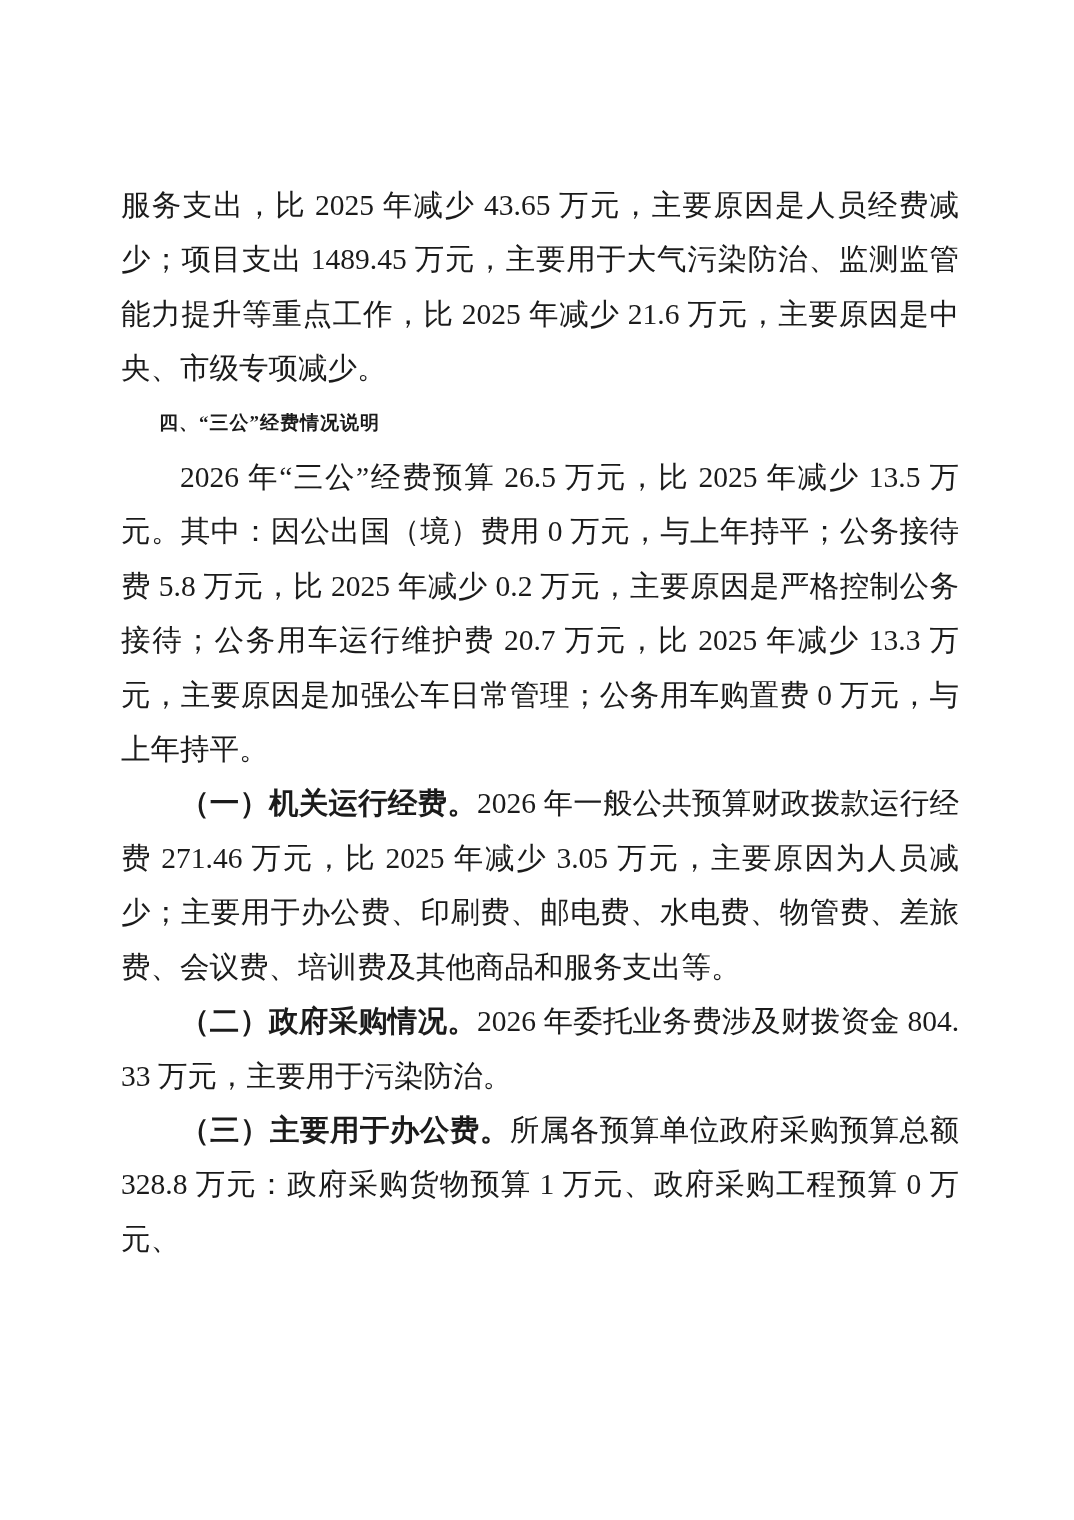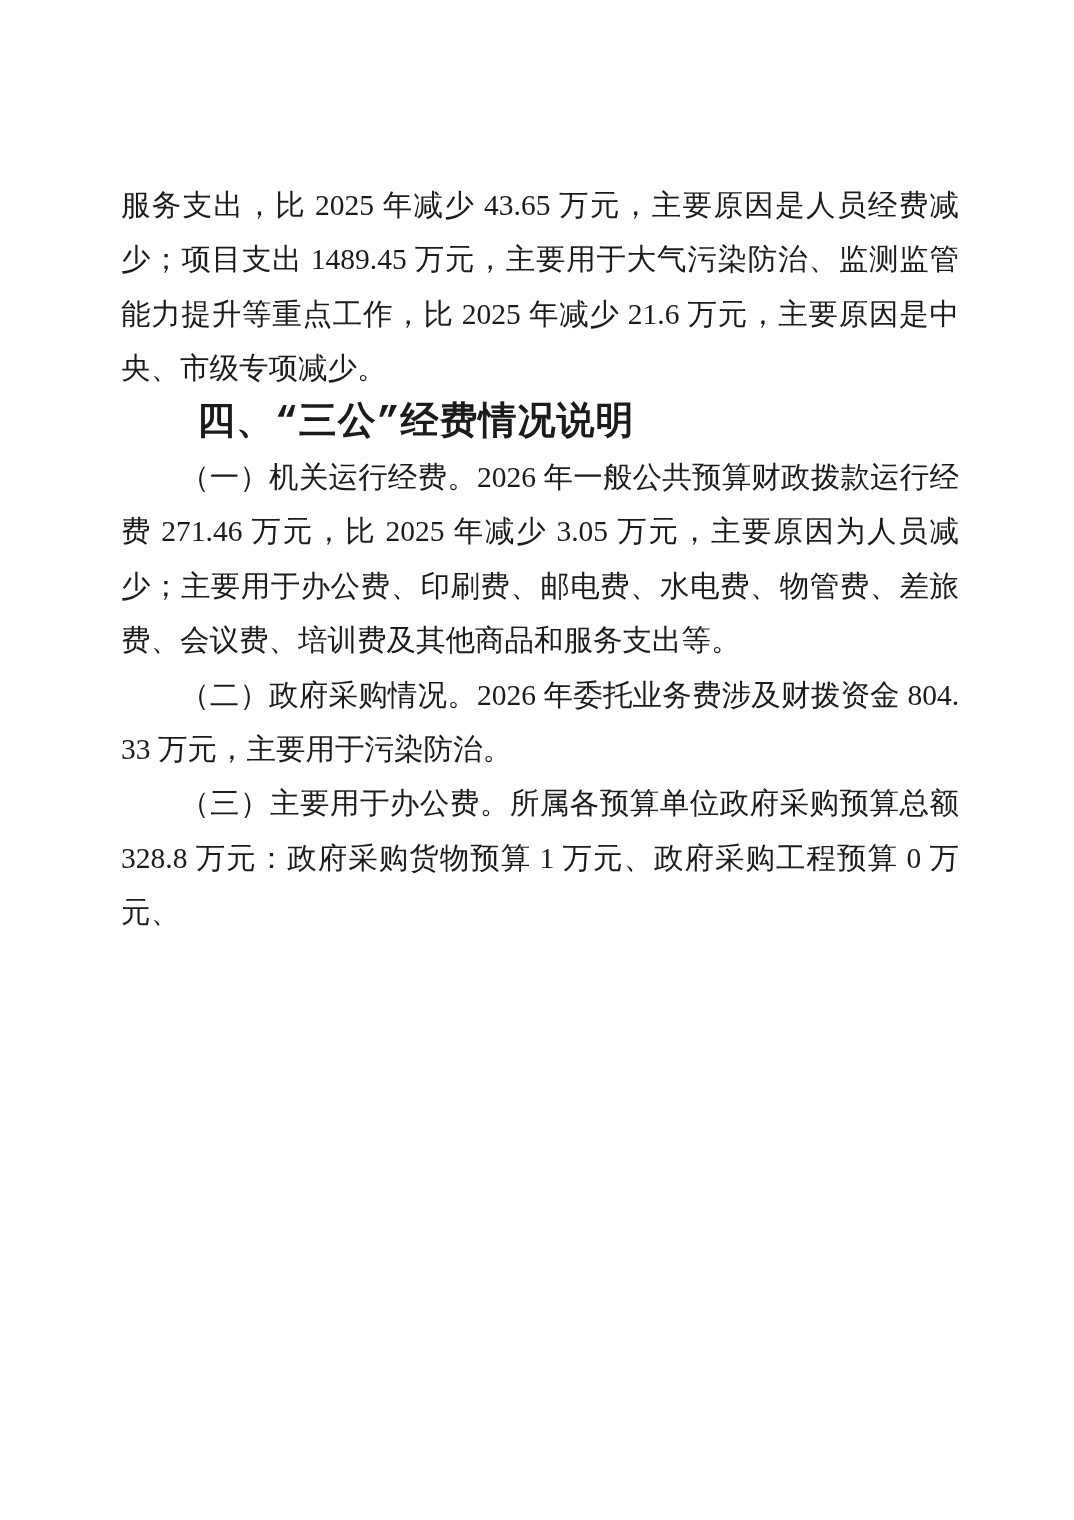--- a/index.html
+++ b/index.html
@@ -29,29 +29,29 @@
     text-align: justify;
     text-justify: inter-ideograph;
     font-weight: 400;
     word-break: break-all;
   }
   .para.indent {
     text-indent: 2em;
   }
   .heading {
     margin: 0;
-    font-family: Liberation Mono, monospace;
+    font-family: Liberation Serif, serif;
     font-weight: 700;
-    font-size: 38px;
+    font-size: 19px;
     line-height: 54.4px;
     text-indent: 2em;
     letter-spacing: 1px;
   }
   .lead-in {
-    font-weight: 400;
+    font-weight: 700;
   }
   .footer {
     position: absolute;
     top: 1376px;
     left: 851px;
     display: flex;
     align-items: center;
     gap: 13px;
     font-size: 28px;
     line-height: 30px;
@@ -69,20 +69,21 @@
 
 <div class="page">
 
   <div class="content">
 
     <p class="para">服务支出，比 2025 年减少 43.65 万元，主要原因是人员经费减少；项目支出 1489.45 万元，主要用于大气污染防治、监测监管能力提升等重点工作，比 2025 年减少 21.6 万元，主要原因是中央、市级专项减少。</p>
 
 
     <h2 class="heading">四、“三公”经费情况说明</h2>
 
+    <p class="para indent">2026 年“三公”经费预算 26.5 万元，比 2025 年减少 13.5 万元。其中：因公出国（境）费用 0 万元，与上年持平；公务接待费 5.8 万元，比 2025 年减少 0.2 万元，主要原因是严格控制公务接待；公务用车运行维护费 20.7 万元，比 2025 年减少 13.3 万元，主要原因是加强公车日常管理；公务用车购置费 0 万元，与上年持平。</p>
 
 
     <p class="para indent">
       <span class="lead-in">（一）机关运行经费。</span><span>2026 年一般公共预算财政拨款运行经费 271.46 万元，比 2025 年减少 3.05 万元，主要原因为人员减少；主要用于办公费、印刷费、邮电费、水电费、物管费、差旅费、会议费、培训费及其他商品和服务支出等。</span>
     </p>
 
     <p class="para indent">
       <span class="lead-in">（二）政府采购情况。</span><span>2026 年委托业务费涉及财拨资金 804.33 万元，主要用于污染防治。</span>
     </p>
 

